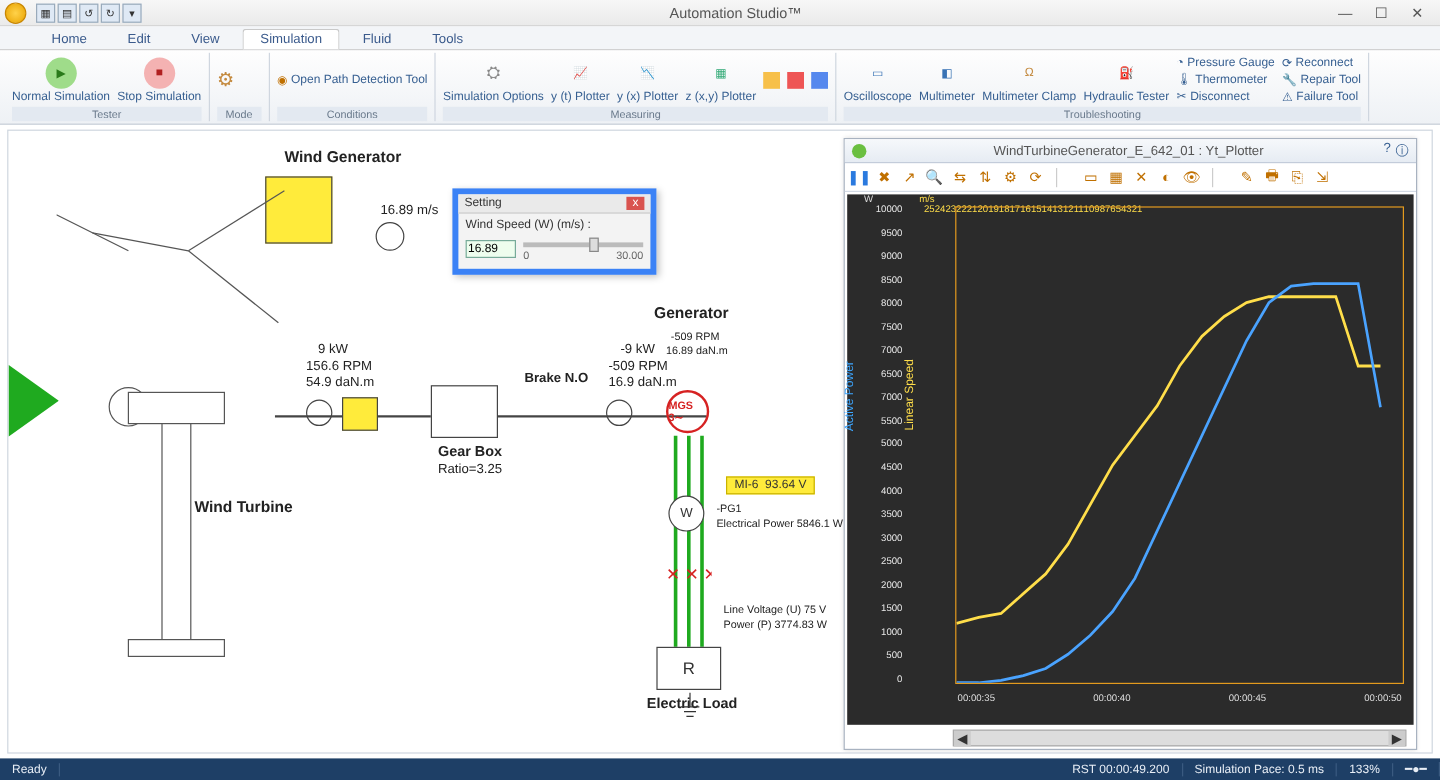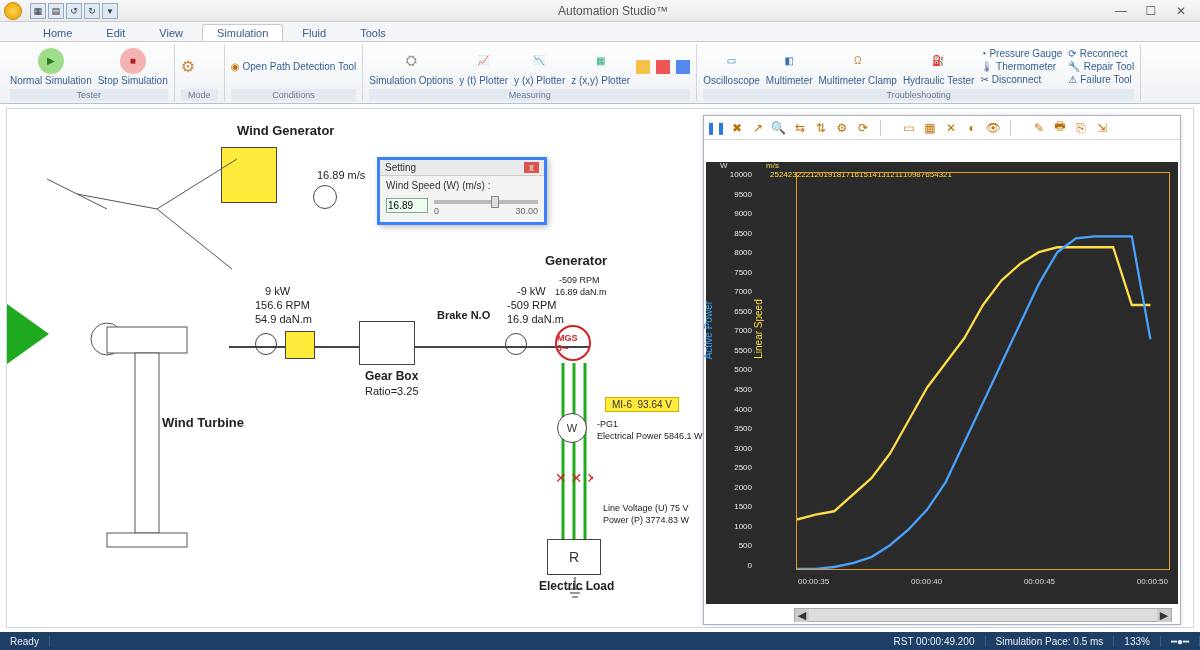--- a/index.html
+++ b/index.html
@@ -34,21 +34,21 @@
 .workspace { position:relative; height:calc(100% - 22px - 20px - 62px - 18px); background:#fff;}
 .canvas { position:absolute; left:6px; top:4px; right:6px; bottom:4px; border:1px solid #cfd6df; overflow:hidden;}
 
 
 .lbl { position:absolute; font-size:11px; color:#222;}
 .bold { font-weight:600; font-size:13px;}
 .yellowbox { background:#ffeb3b;}
 .component { position:absolute; border:1px solid #444;}
 
 
-.setting { position:absolute; width:170px; background:#f3f3f3; border:3px solid #3b82f6; box-shadow:2px 2px 6px rgba(0,0,0,0.25); font-size:10px;}
+.setting { position:absolute; width:170px; background:#f3f3f3; border:5px solid #3b82f6; box-shadow:2px 2px 6px rgba(0,0,0,0.25); font-size:10px;}
 .setting .hd { display:flex; justify-content:space-between; padding:2px 5px; background:#eaeaea; border-bottom:1px solid #ccc;}
 .setting .hd .x { background:#d9534f; color:#fff; padding:0 5px; cursor:pointer;}
 .setting .bd { padding:4px 6px 6px;}
 .setting input { width:42px; border:1px solid #7a9; background:#eefdee; font-size:10px; padding:1px;}
 .slider { height:4px; background:#bbb; position:relative; margin:6px 0 2px;}
 .slider .knob { position:absolute; left:55%; top:-4px; width:8px; height:12px; background:#ddd; border:1px solid #888;}
 
 
 .plotter { position:absolute; right:12px; top:6px; width:478px; height:510px; background:#fff; border:1px solid #a8b2c0; box-shadow:0 0 4px rgba(0,0,0,0.15);}
 .plotter .titleb { height:20px; display:flex; align-items:center; background:linear-gradient(#f6f8fb,#e6ecf3); border-bottom:1px solid #c3ccda; font-size:11px;}
@@ -307,20 +307,28 @@
             <div style="display:flex;justify-content:space-between;font-size:9px;color:#666">
                 <span>0</span>
                 <span>30.00</span>
               </div>
           </div>
         </div>
       </div>
     </div>
 
     <div class="plotter">
+      <div class="titleb">
+        <span class="grn"></span>
+        <span class="ttl">WindTurbineGenerator_E_642_01 : Yt_Plotter</span>
+        <span class="help">
+            <span>?</span>
+            <span>ⓘ</span>
+          </span>
+      </div>
       <div class="toolbar">
         <span style="color:#2a7adf">❚❚</span>
         <span>✖</span>
         <span>↗</span>
         <span>🔍</span>
         <span>⇆</span>
         <span>⇅</span>
         <span>⚙</span>
         <span>⟳</span>
         <span style="margin-left:4px;border-left:1px solid #ccc;height:16px"></span>

